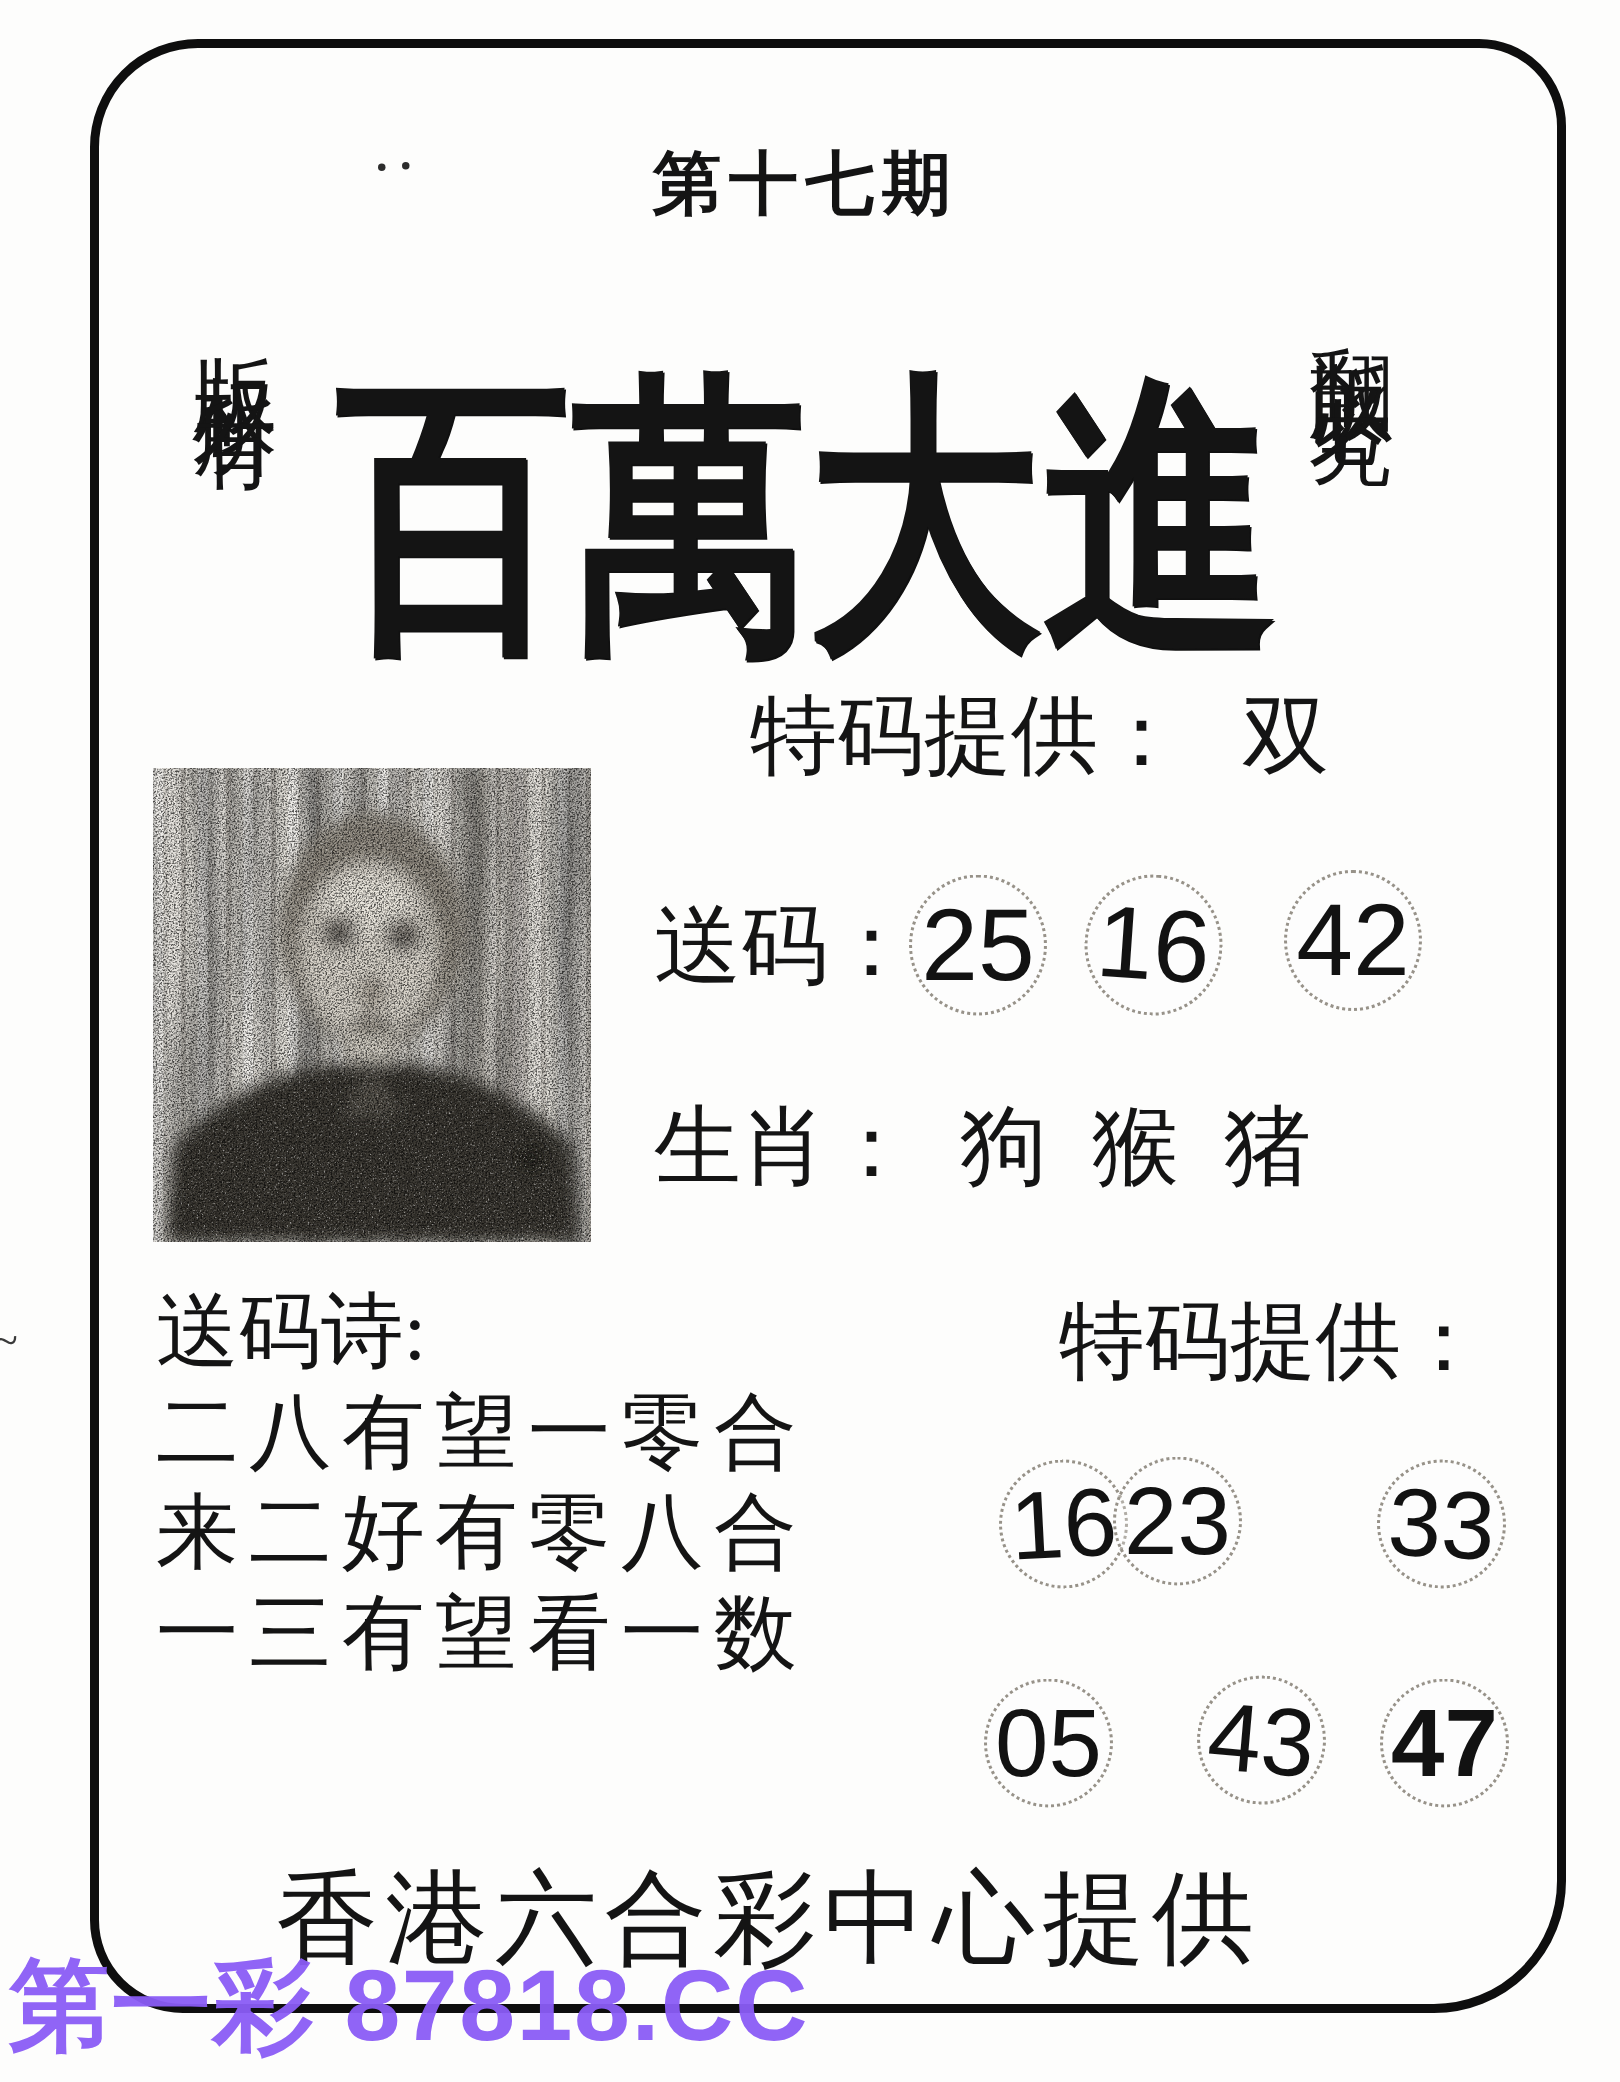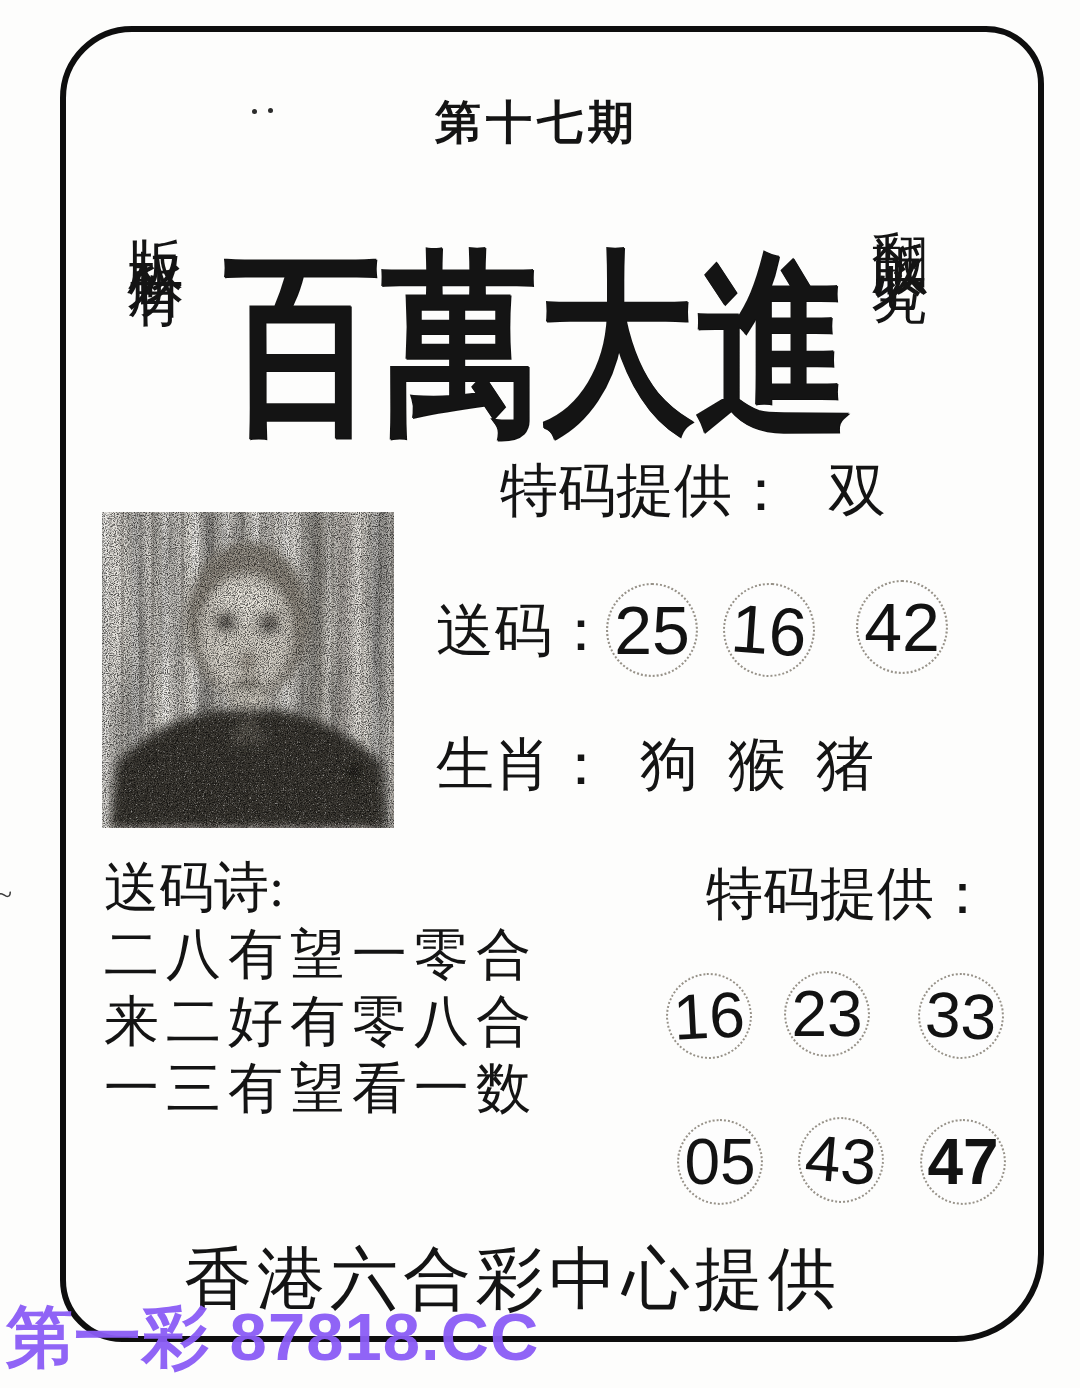--- a/index.html
+++ b/index.html
@@ -39,23 +39,23 @@
   .num-circle{
     border:2px dotted #979289;border-radius:50%;
     display:flex;align-items:center;justify-content:center;
     font-family:"Liberation Sans", sans-serif;color:#121212;
     box-sizing:border-box;background:rgba(255,255,255,0.25);
   }
   .gift{width:92px;height:94px;font-size:68px;}
   .g0{left:606px;top:583px;} .g1{left:723px;top:583px;transform:rotate(4deg);} .g2{left:856px;top:580px;}
   .pair{width:86px;height:86px;font-size:64px;}
   .p10{left:666px;top:973px;transform:rotate(-3deg);}
-  .p11{left:784px;top:971px;align-items:center;}
+  .p11{left:742px;top:971px;align-items:center;}
   .p12{left:918px;top:973px;transform:rotate(3deg);}
-  .p20{left:671px;top:1119px;transform:translateX(6px);text-align:right;}
+  .p20{left:650px;top:1119px;transform:translateX(6px);text-align:right;}
   .p21{left:798px;top:1117px;transform:rotate(5deg);}
   .p22{left:920px;top:1119px;font-weight:bold;}
   .photo{
     left:102px;top:512px;width:292px;height:316px;
     background:repeating-linear-gradient(90deg,
       #efede9 0 7px,#d8d5cf 7px 10px,#e6e3dd 10px 19px,#c8c4bd 19px 22px,#e2dfd8 22px 30px);
   }
   .photo svg{display:block;width:100%;height:100%;}
   .poem{left:104px;top:854px;font-size:55px;line-height:67px;white-space:nowrap;}
   .poem .pl{letter-spacing:7px;}

